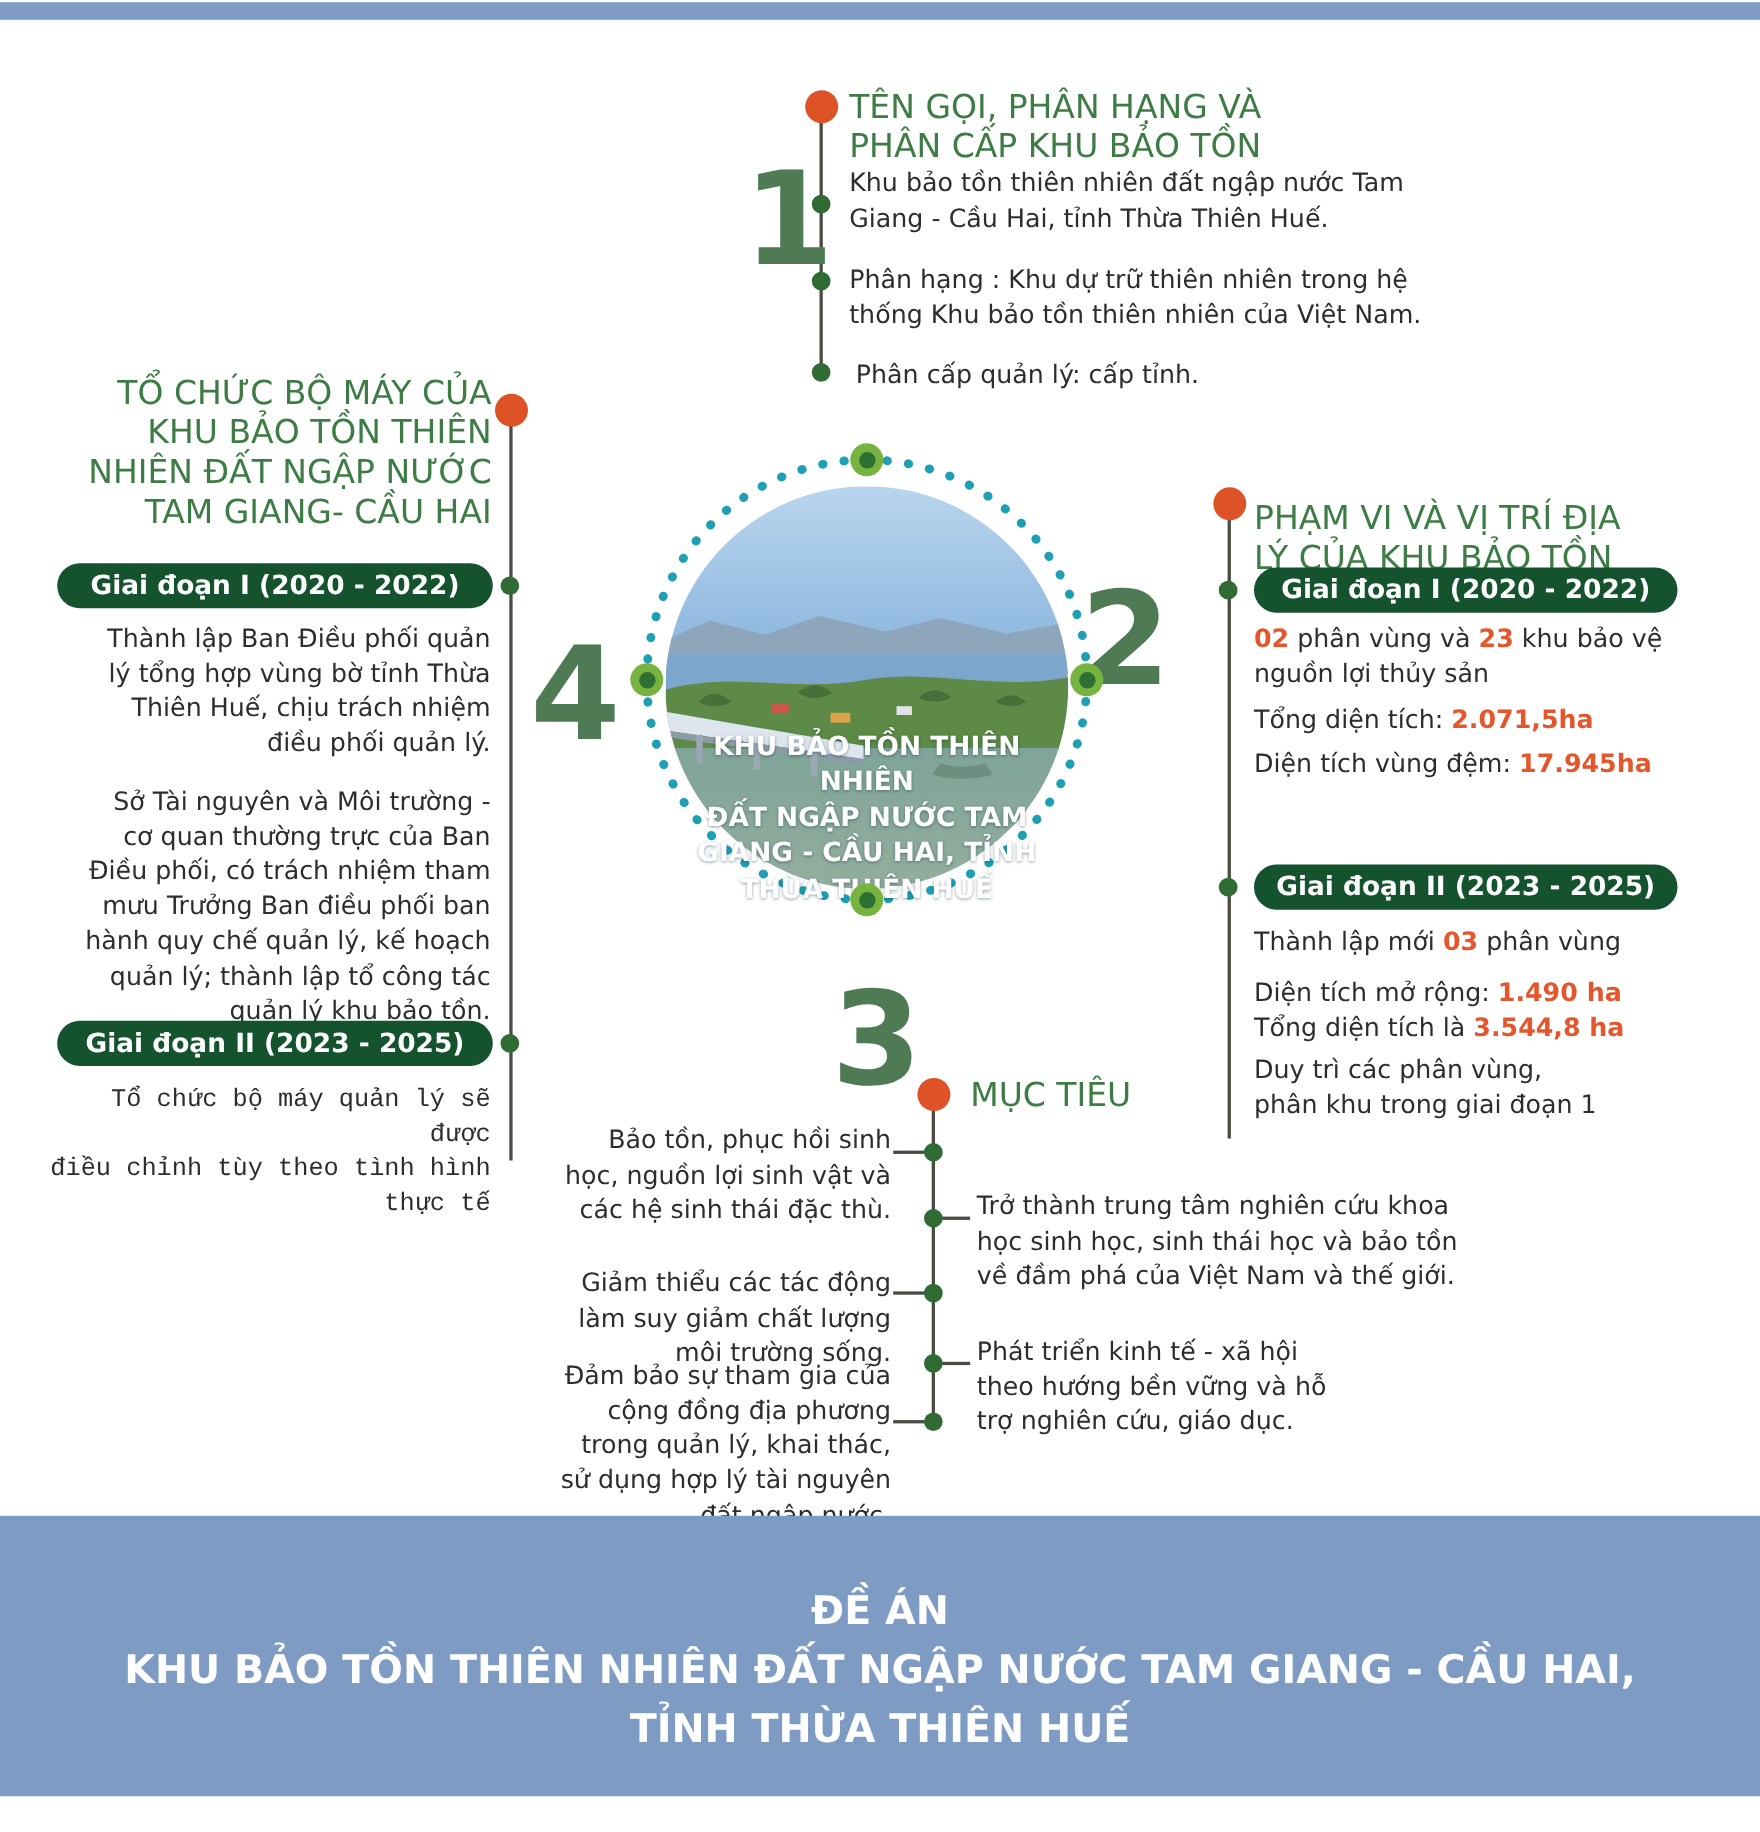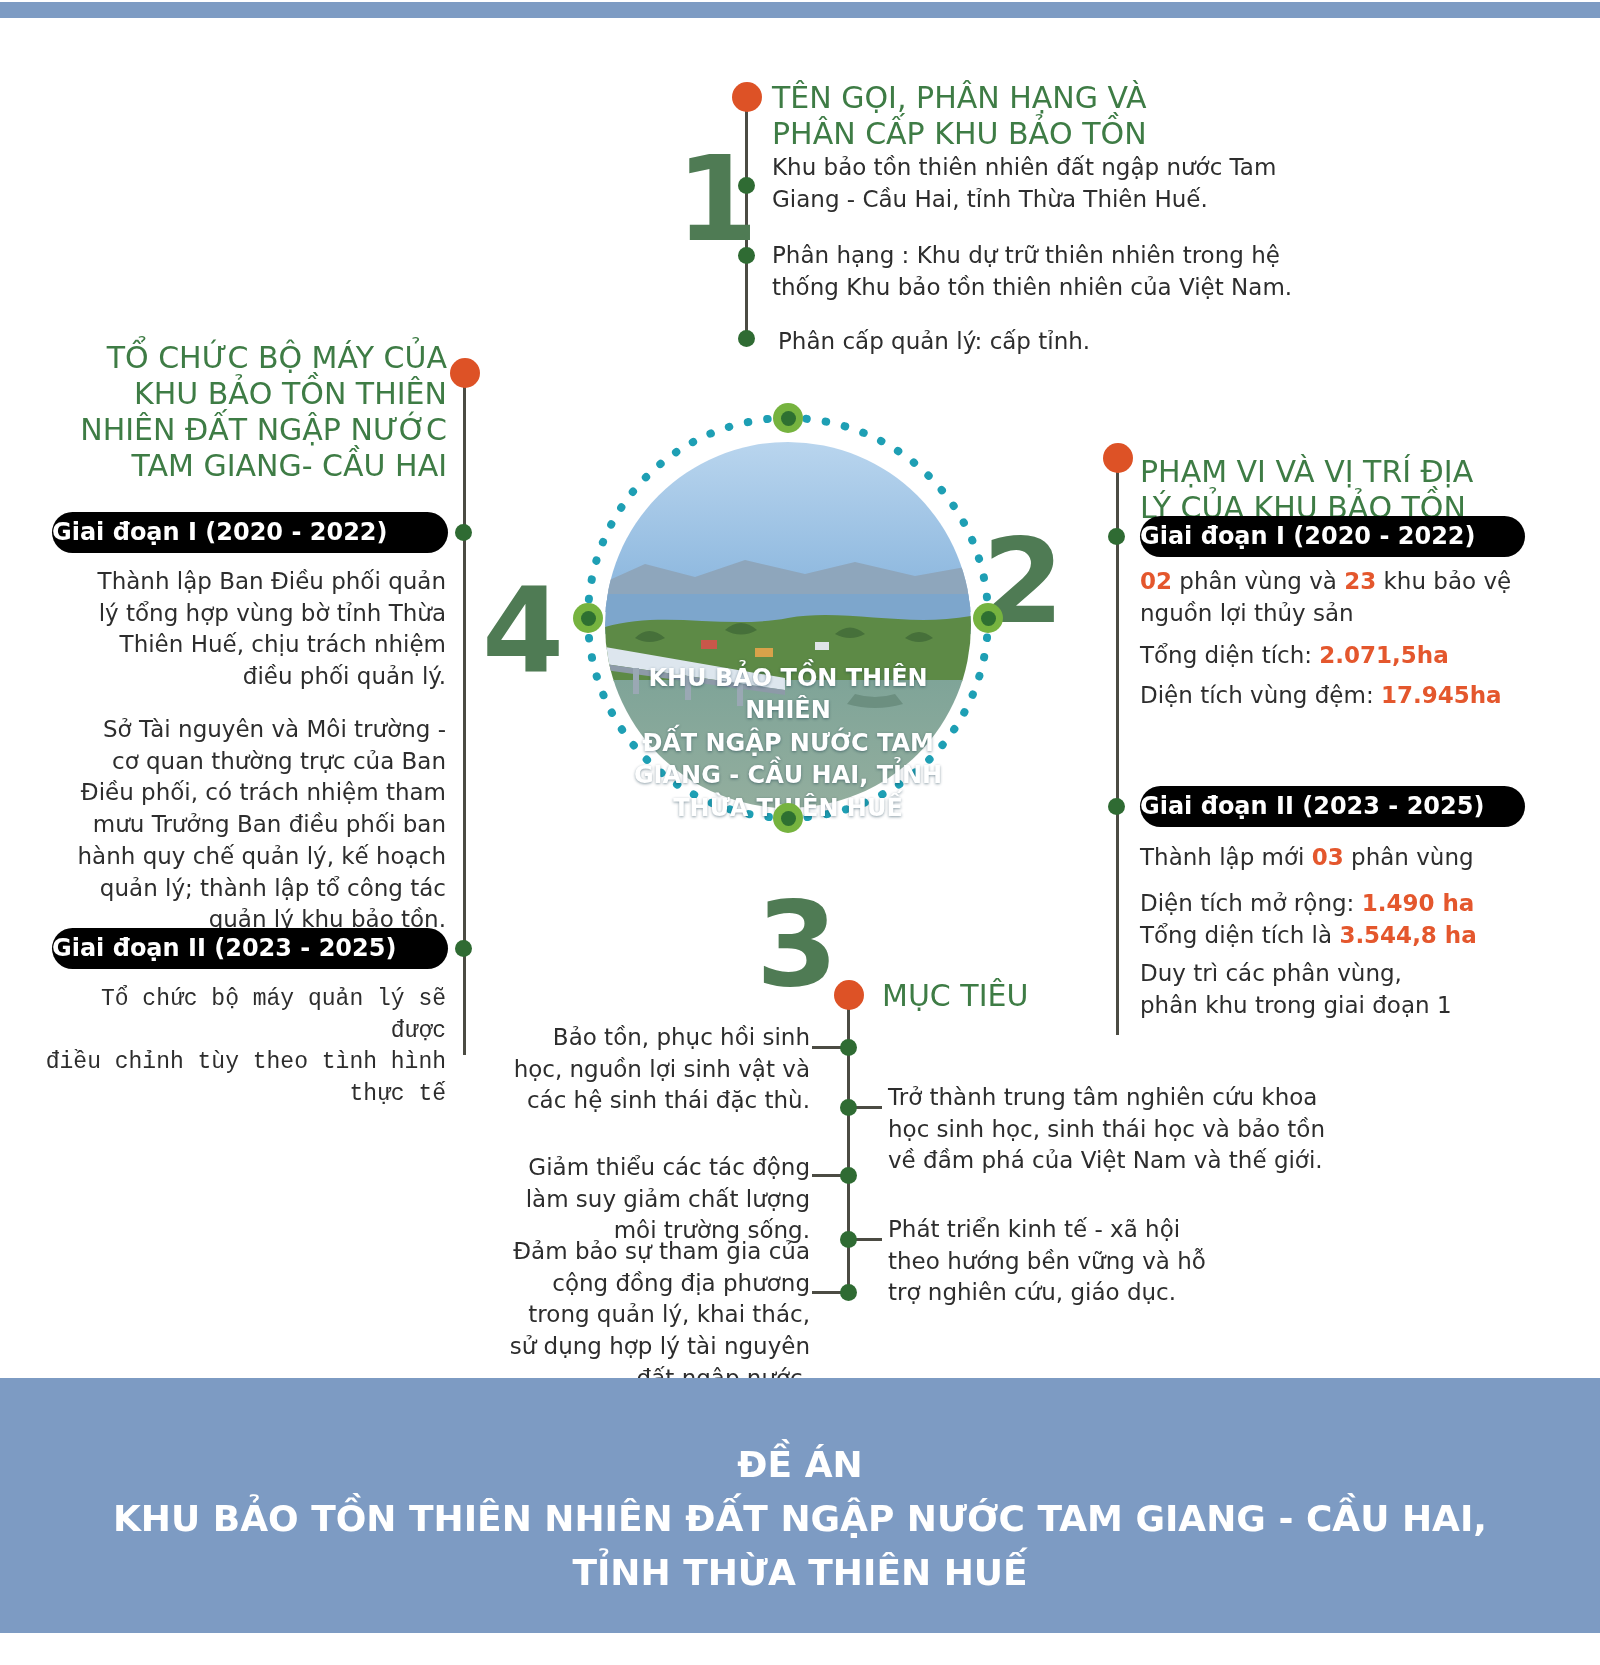--- a/index.html
+++ b/index.html
@@ -13,22 +13,22 @@
   .vline{position:absolute;width:3px;background:#4b4b43;}
   .dash{position:absolute;height:3px;background:#4b4b43;}
   .dot{position:absolute;border-radius:50%;}
   .dot.orange{width:30px;height:30px;background:#dd5226;}
   .dot.green{width:17px;height:17px;background:#2f6b33;}
   .h-green{position:absolute;color:#3e7c45;font-weight:normal;font-size:30px;line-height:1.2;}
   .bignum{position:absolute;color:#4f7b54;font-size:118px;font-weight:bold;line-height:1;}
   .body-text{position:absolute;color:#2d2d2d;font-size:23px;line-height:1.38;}
   .hl{color:#e4572d;font-weight:bold;}
   .right{text-align:right;}
-  .pill{position:absolute;height:41px;background:#000000;border-radius:24px;color:#fff;
-        font-weight:bold;font-size:24px;line-height:41px;}
+  .pill{position:absolute;height:41px;background:#14532d;border-radius:24px;color:#fff;
+        font-weight:bold;font-size:24px;line-height:41px;text-align:center;}
   .ring-box{position:absolute;left:583px;top:413px;width:410px;height:410px;}
   .photo{position:absolute;left:605px;top:442px;width:366px;height:366px;border-radius:50%;overflow:hidden;}
   .photo-caption{position:absolute;left:605px;top:662px;width:366px;text-align:center;color:#ffffff;
                  font-weight:bold;font-size:24px;line-height:1.35;text-shadow:0 1px 3px rgba(0,40,60,.45);}
   .cardinal{position:absolute;width:30px;height:30px;border-radius:50%;background:#76b33f;
             display:flex;align-items:center;justify-content:center;}
   .cardinal::after{content:"";width:15px;height:15px;border-radius:50%;background:#2e7031;}
 </style>
 </head>
 <body>

